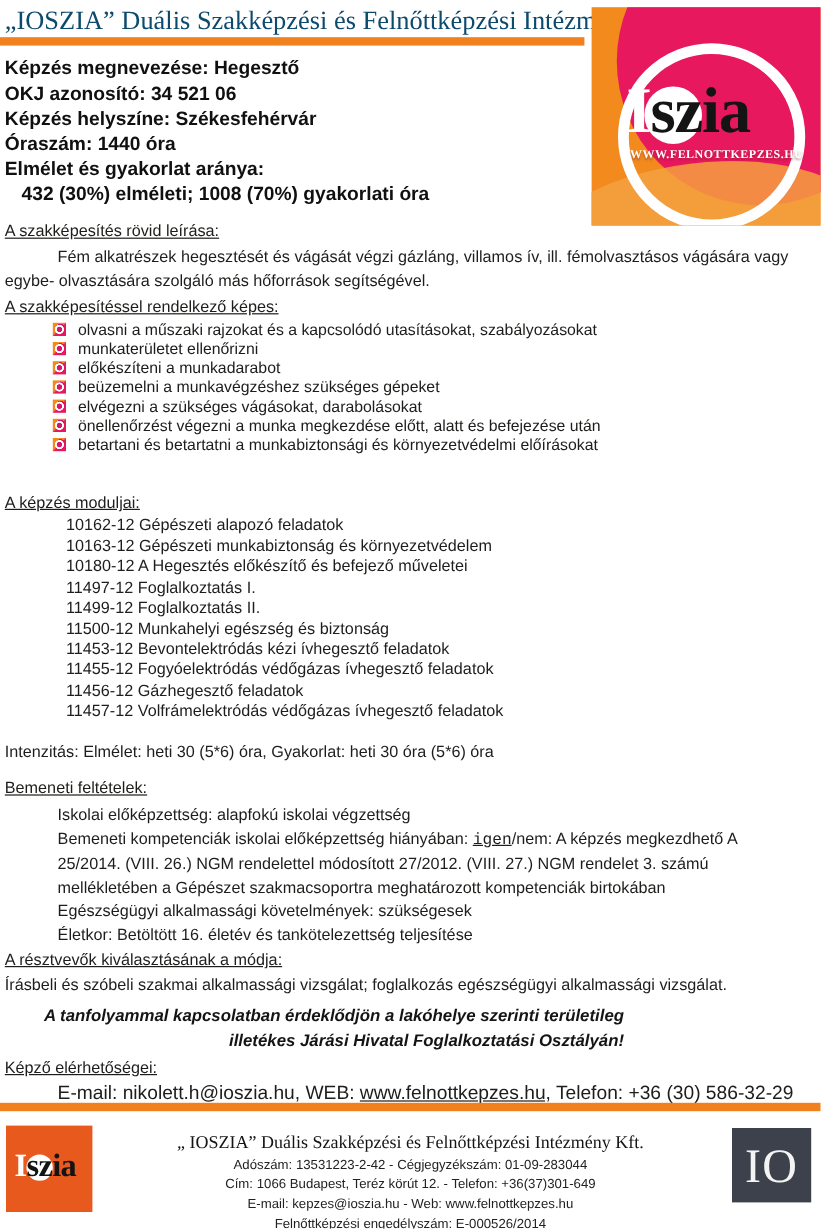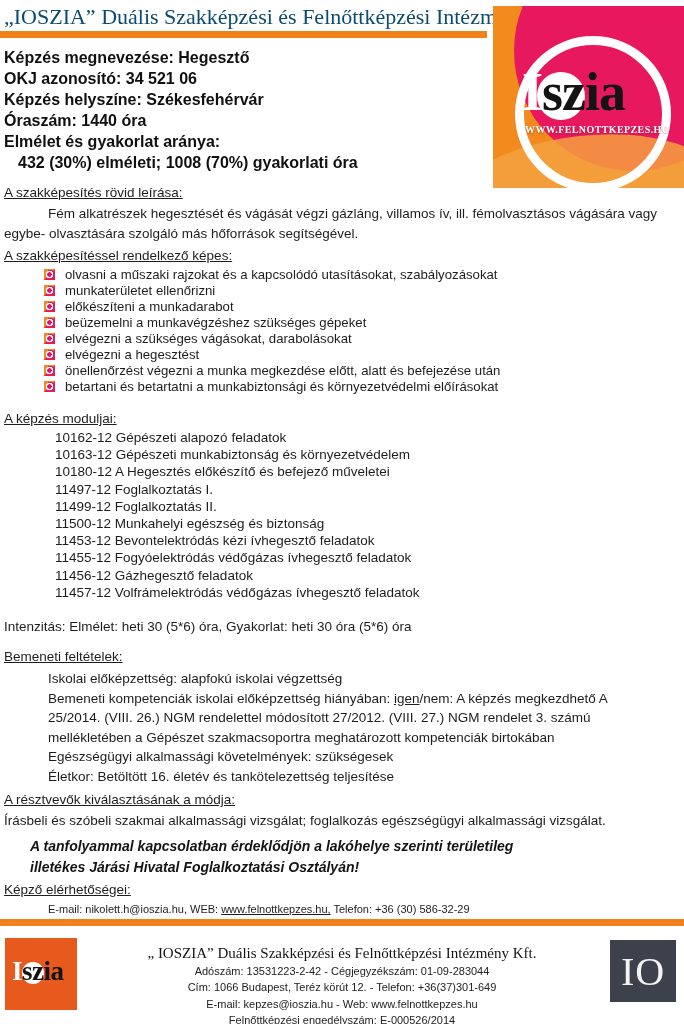--- a/index.html
+++ b/index.html
@@ -48,30 +48,30 @@
   }
 
   .mod-head{top:411px;}
   .module-list{position:absolute;left:55px;top:429px;margin:0;padding:0;list-style:none;font-size:13.5px;line-height:17.2px;}
 
   .intensity{position:absolute;left:4px;top:619px;font-size:13.5px;}
   .intensity .label{}
 
   .entry-head{top:649px;}
   .entry-body{position:absolute;left:48px;top:669px;width:600px;line-height:19.5px;}
-  .u{text-decoration:underline;}
+  .u{text-decoration:underline;font-family:Liberation Mono, monospace;}
 
   .sel-head{top:792px;}
   .sel-text{position:absolute;left:4px;top:811px;width:678px;}
 
   .notice{position:absolute;left:0;top:836px;width:550px;box-sizing:border-box;padding:0 30px;
-    text-align:left;font-weight:bold;font-style:italic;font-size:14px;line-height:21px;color:#141414;}
+    text-align:right;font-weight:bold;font-style:italic;font-size:14px;line-height:21px;color:#141414;}
 
   .contact-head{top:882px;}
-  .contact-line{position:absolute;left:48px;top:903px;font-size:11px;}
+  .contact-line{position:absolute;left:48px;top:903px;font-size:16px;}
   .contact-line .link{text-decoration:underline;cursor:pointer;}
 
   
   .f-logo-left{position:absolute;left:5px;top:938px;width:72px;height:72px;background:#E8591D;}
   .f-logo-left .word{position:absolute;left:7px;top:18px;font-family:"Liberation Serif",serif;font-weight:bold;font-size:27px;letter-spacing:-.5px;}
   .f-logo-left .s-circle{position:absolute;left:17px;top:24px;width:22px;height:22px;border-radius:50%;background:#fff;}
   .f-logo-left .li{color:#fff;position:relative;}
   .f-logo-left .ls{color:#141414;position:relative;}
   .f-center{position:absolute;left:88px;top:944px;width:508px;text-align:center;color:#222;}
   .f-company{font-family:"Liberation Serif",serif;font-size:15px;line-height:19px;color:#141414;white-space:nowrap;}
@@ -109,21 +109,20 @@
   <div class="sec-head desc-head">A szakképesítés rövid leírása:</div>
   <div class="body-text desc-text">Fém alkatrészek hegesztését és vágását végzi gázláng, villamos ív, ill. fémolvasztásos vágására vagy egybe- olvasztására szolgáló más hőforrások segítségével.</div>
 
   <div class="sec-head cap-head">A szakképesítéssel rendelkező képes:</div>
   <ul class="bullet-list">
     <li><span class="bullet-icon"></span><span>olvasni a műszaki rajzokat és a kapcsolódó utasításokat, szabályozásokat</span></li>
     <li><span class="bullet-icon"></span><span>munkaterületet ellenőrizni</span></li>
     <li><span class="bullet-icon"></span><span>előkészíteni a munkadarabot</span></li>
     <li><span class="bullet-icon"></span><span>beüzemelni a munkavégzéshez szükséges gépeket</span></li>
     <li><span class="bullet-icon"></span><span>elvégezni a szükséges vágásokat, darabolásokat</span></li>
-    <li><span class="bullet-icon"></span><span>elvégezni a hegesztést</span></li>
     <li><span class="bullet-icon"></span><span>önellenőrzést végezni a munka megkezdése előtt, alatt és befejezése után</span></li>
     <li><span class="bullet-icon"></span><span>betartani és betartatni a munkabiztonsági és környezetvédelmi előírásokat</span></li>
   </ul>
 
   <div class="sec-head mod-head">A képzés moduljai:</div>
   <ul class="module-list">
     <li>10162-12 Gépészeti alapozó feladatok</li>
     <li>10163-12 Gépészeti munkabiztonság és környezetvédelem</li>
     <li>10180-12 A Hegesztés előkészítő és befejező műveletei</li>
     <li>11497-12 Foglalkoztatás I.</li>

